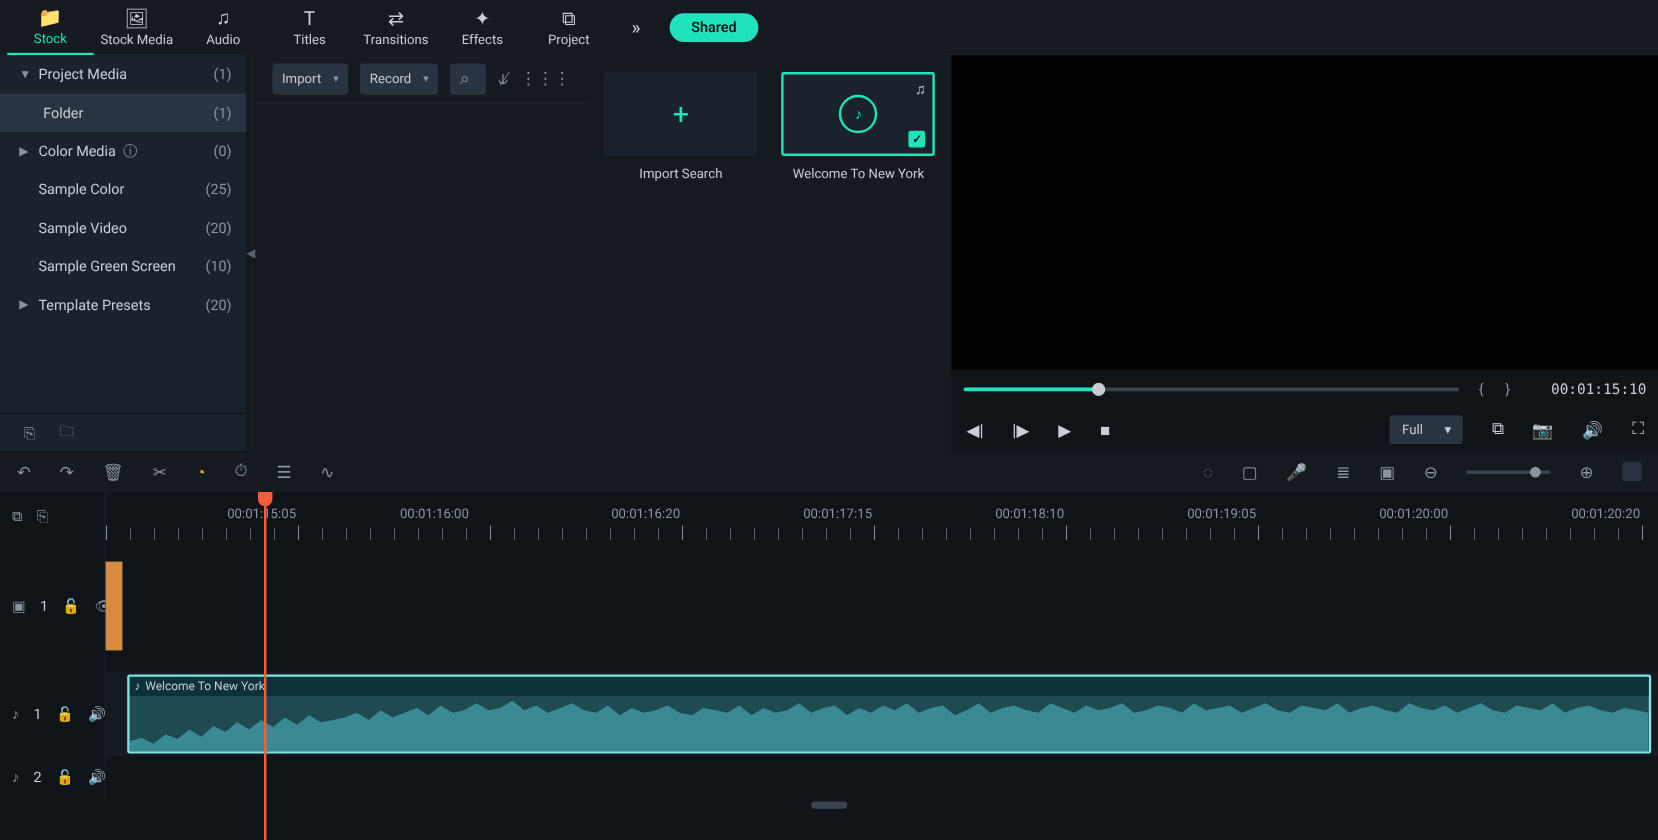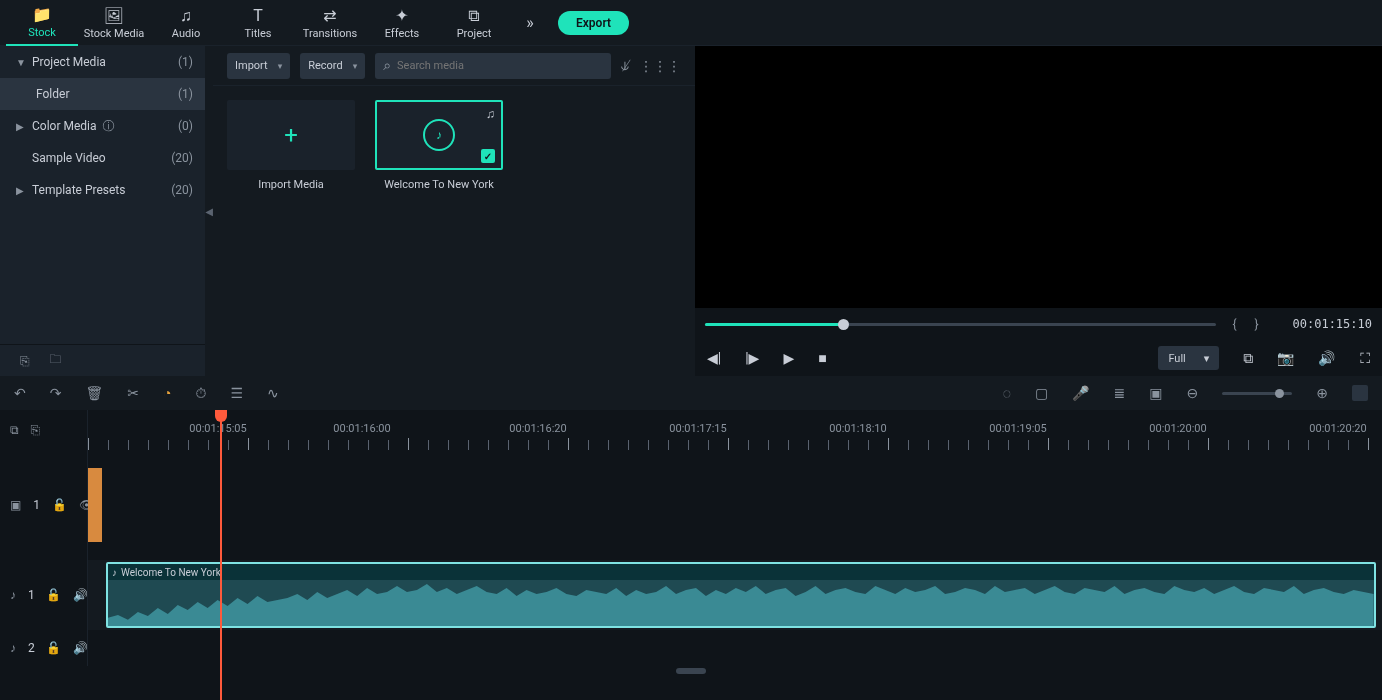--- a/index.html
+++ b/index.html
@@ -22,21 +22,21 @@
 .side-item.selected { background: #2a3440; }
 .side-item .count { color: #8a939e; }
 .side-item .left { display:flex; align-items:center; gap:6px; }
 .side-item .arrow { width:10px; display:inline-block; color:#8a939e; font-size:10px; }
 .side-item.sub { padding-left: 36px; }
 .sidebar-footer { margin-top:auto; height:32px; display:flex; align-items:center; gap:20px; padding:0 20px; border-top:1px solid #0f1419; }
 .sidebar-footer .ico { color:#8a939e; cursor:pointer; }
 
 .collapse-bar { width:8px; background:#141a20; display:flex; align-items:center; justify-content:center; cursor:pointer; color:#5a6370; font-size:10px; }
 
-.media-panel { flex: 0 0 482px; background: #141a20; display:flex; flex-direction:column; }
+.media-panel { flex: 0 0 482px; background: #141a20; display:flex; flex-direction:row;justify-content:space-between; }
 .media-toolbar { display:flex; align-items:center; height:40px; padding:0 14px; gap:10px; border-bottom:1px solid #1a222b; }
 .dd { background:#2a3440; border-radius:3px; height:26px; display:flex; align-items:center; padding:0 8px; gap:10px; cursor:pointer; font-size:11px; }
 .dd .chev { color:#8a939e; font-size:9px; }
 .search-box { flex:1; background:#2a3440; border-radius:3px; height:26px; display:flex; align-items:center; padding:0 8px; gap:6px; }
 .search-box input { background:transparent; border:none; outline:none; color:#c8cdd6; font-size:11px; width:100%; }
 .tool-ico { color:#8a939e; cursor:pointer; font-size:14px; }
 
 .media-grid { display:flex; padding:14px; gap:20px; }
 .media-item { display:flex; flex-direction:column; align-items:center; gap:8px; }
 .media-thumb { width:128px; height:70px; background:#1a222b; display:flex; align-items:center; justify-content:center; border-radius:2px; position:relative; cursor:pointer; }
@@ -128,21 +128,21 @@
     </div>
     <div class="topnav-tab">
       <span class="icon">✦</span>
       <span class="lbl">Effects</span>
     </div>
     <div class="topnav-tab">
       <span class="icon">⧉</span>
       <span class="lbl">Project</span>
     </div>
     <div class="more">»</div>
-    <div class="export-btn">Export</div>
+    <div class="export-btn">Shared</div>
   </div>
 
   <div class="main-row">
     <div class="sidebar">
       <div class="side-item">
         <span class="left">
             <span class="arrow">▼</span>
             <span>Project Media</span>
           </span>
         <span class="count">(1)</span>
@@ -157,23 +157,37 @@
         <span class="left">
             <span class="arrow">▶</span>
             <span>Color Media</span> 
             <span style="color:#8a939e;">ⓘ</span>
           </span>
         <span class="count">(0)</span>
       </div>
       <div class="side-item">
         <span class="left">
             <span class="arrow"></span>
+            <span>Sample Color</span>
+          </span>
+        <span class="count">(25)</span>
+      </div>
+      <div class="side-item">
+        <span class="left">
+            <span class="arrow"></span>
             <span>Sample Video</span>
           </span>
         <span class="count">(20)</span>
+      </div>
+      <div class="side-item">
+        <span class="left">
+            <span class="arrow"></span>
+            <span>Sample Green Screen</span>
+          </span>
+        <span class="count">(10)</span>
       </div>
       <div class="side-item">
         <span class="left">
             <span class="arrow">▶</span>
             <span>Template Presets</span>
           </span>
         <span class="count">(20)</span>
       </div>
       <div class="sidebar-footer">
         <span class="ico">⎘</span>
@@ -198,21 +212,21 @@
           <input placeholder="Search media" style="">
         </div>
         <span class="tool-ico">⫝̸</span>
         <span class="tool-ico">⋮⋮⋮</span>
       </div>
       <div class="media-grid">
         <div class="media-item">
           <div class="media-thumb">
               <span class="plus">+</span>
             </div>
-          <span class="media-label">Import Media</span>
+          <span class="media-label">Import Search</span>
         </div>
         <div class="media-item">
           <div class="media-thumb selected">
             <div class="music-circ">♪</div>
             <span class="note-badge">♫</span>
             <span class="check-badge">✓</span>
           </div>
           <span class="media-label">Welcome To New York</span>
         </div>
       </div>

